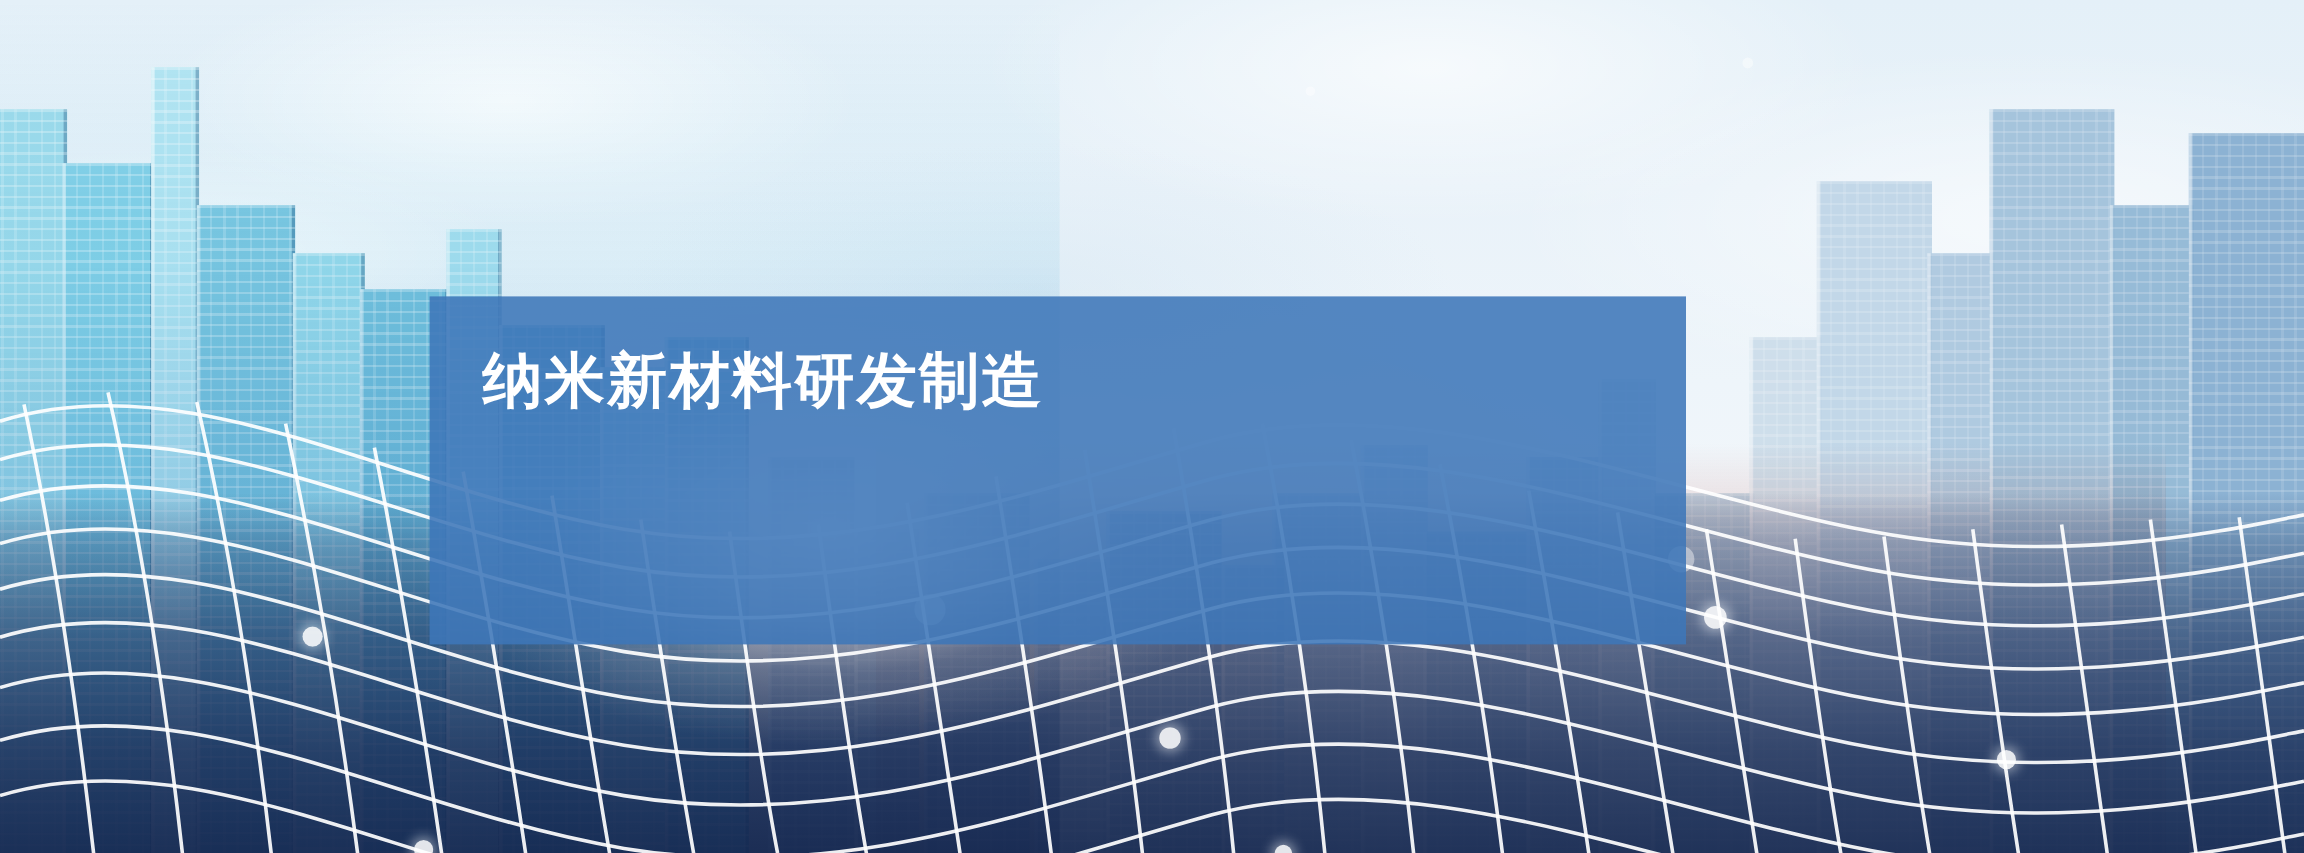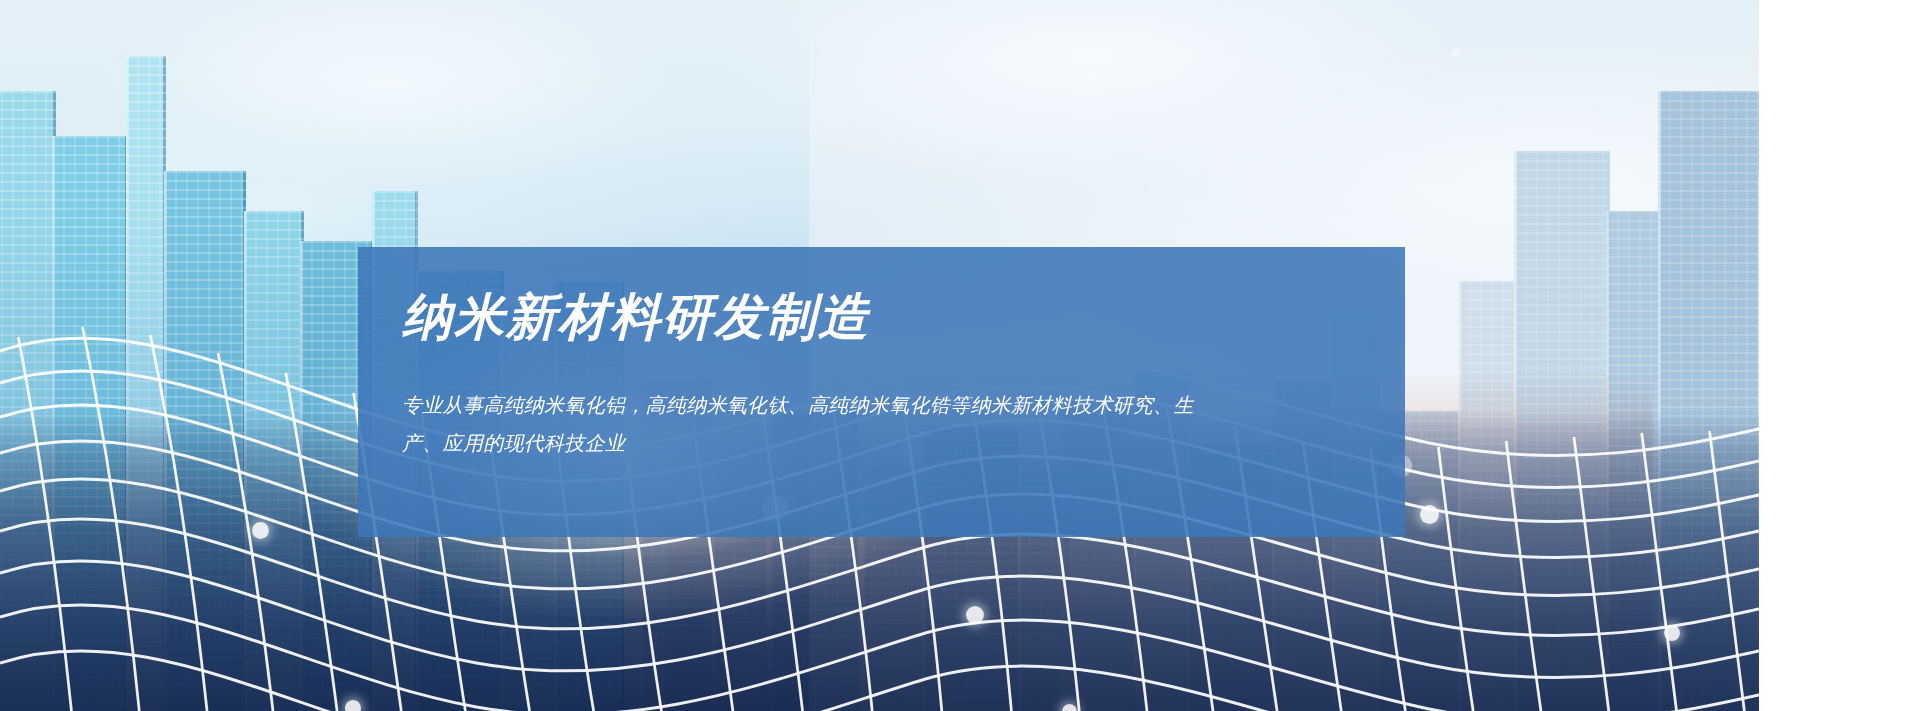--- a/index.html
+++ b/index.html
@@ -7,25 +7,24 @@
     margin: 0;
     padding: 0;
     background: #ffffff;
   }
   body {
     font-family: "Liberation Sans", "DejaVu Sans", sans-serif;
   }
 
   .banner {
     position: relative;
-    width: 1759px;
+    width: 1920px;
     height: 711px;
     overflow: hidden;
     background: #0f766e;
-    font-style: italic;
   }
 
   
   .sky {
     position: absolute;
     inset: 0;
     background:
       radial-gradient(900px 520px at 47% 78%, rgba(255,228,205,0.85) 0%, rgba(255,236,221,0.45) 32%, rgba(255,255,255,0) 62%),
       linear-gradient(to bottom, #e4f0f8 0%, #e9f2f9 22%, #eef5fa 45%, #f1f6fa 58%, #dfe8f2 68%, #b9c8dd 78%, #8fa6c4 100%);
   }
@@ -271,16 +270,15 @@
   <div class="dot" style="left:1062px; top:704px;  width:15px; height:15px;"></div>
   <div class="dot" style="left:1420px; top:505px;  width:19px; height:19px;"></div>
   <div class="dot" style="left:1664px; top:625px;  width:16px; height:16px;"></div>
   <div class="dot soft" style="left:762px;  top:495px;  width:26px; height:26px;"></div>
   <div class="dot soft" style="left:1390px; top:455px;  width:22px; height:22px;"></div>
   <div class="dot soft" style="left:1452px; top:48px;   width:9px;  height:9px;"></div>
   <div class="dot soft" style="left:1088px; top:72px;   width:8px;  height:8px;"></div>
 
   <div class="panel">
     <h1 class="panel-title">纳米新材料研发制造</h1>
-    <p class="panel-sub">专业从事高纯纳米氧化铝，高纯纳米氧化钛、高纯纳米氧化锆等纳米新材料技术研究、生产、应用的现代科技企业</p>
   </div>
 
 </div>
 
 </body></html>

